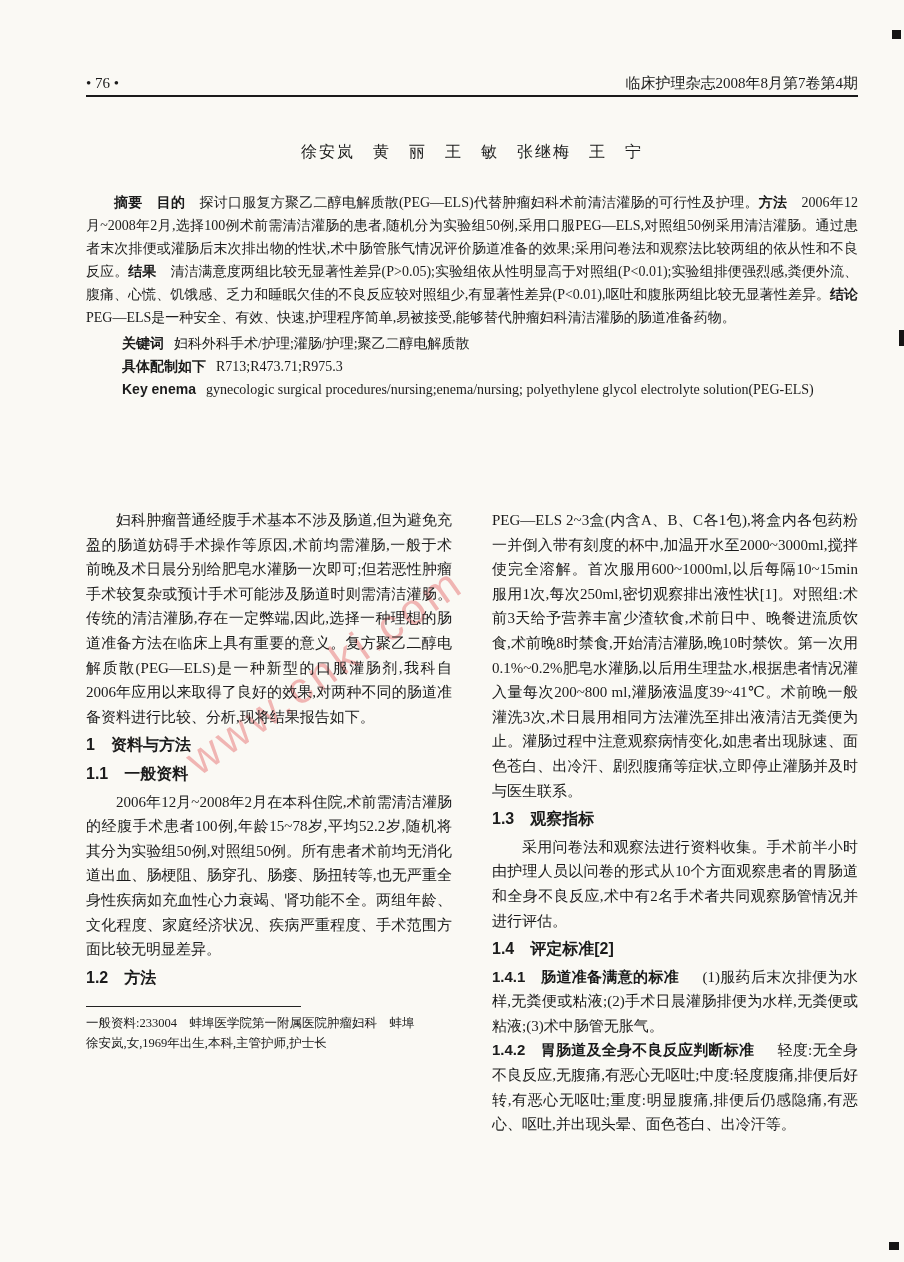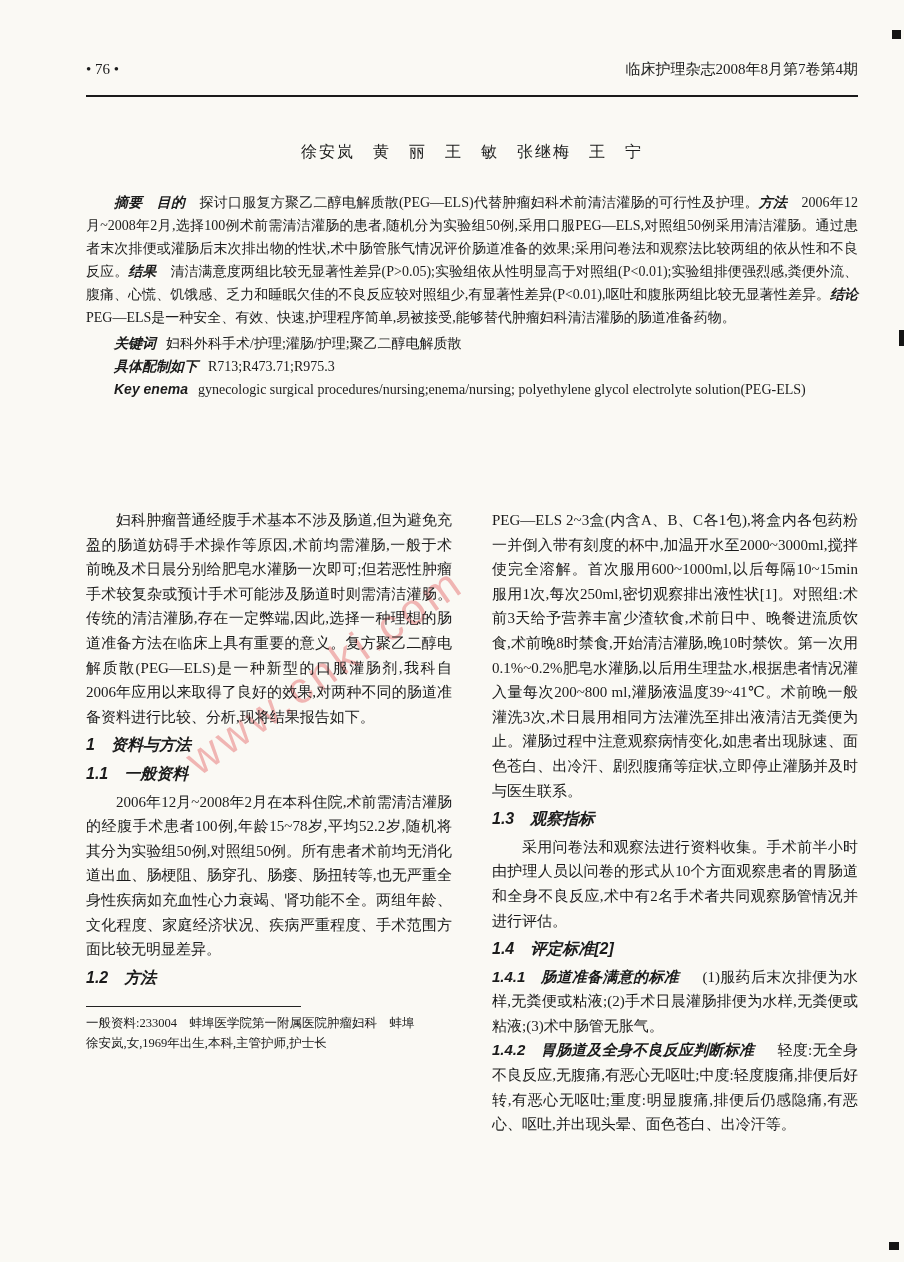--- a/index.html
+++ b/index.html
@@ -7,46 +7,45 @@
   body {
     position:relative;
     background:#faf9f4;
     color:#1b1b1b;
     font-family:"Liberation Serif","DejaVu Serif",serif;
     overflow:hidden;
   }
   .b, .heading, .label {
     font-family:"Liberation Sans","DejaVu Sans",sans-serif;
     font-weight:bold;
-    font-style:italic;
   }
   
   .header {
-    position:absolute; top:60px; left:86px; width:772px;
+    position:absolute; top:74px; left:86px; width:772px;
     display:flex; justify-content:space-between; align-items:baseline;
     font-size:15px;
   }
   .header-rule {
     position:absolute; top:95px; left:86px; width:772px;
     border-top:2px solid #1a1a1a;
   }
   
   .front { position:absolute; top:142px; left:86px; width:772px; text-align:center; }
   .title {
     font-size:27px; letter-spacing:3px;
     font-family:"Liberation Sans","DejaVu Sans",sans-serif; font-weight:bold;
     margin-bottom:32px;
   }
   .authors { font-size:16px; letter-spacing:2px; margin-bottom:28px;text-align:center; }
   .abstract {
     text-align:justify; font-size:14px; line-height:23px; text-indent:2em;
   }
   .meta-rows { text-align:justify; font-size:14px; line-height:23px; margin-top:3px; }
   .meta-row { padding-left:2em; }
-  .meta-row .label { margin-right:10px; }
+  .meta-row .label { margin-right:10px;margin-left:8px; }
   
   .columns {
     position:absolute; top:508px; left:86px; width:772px;
     display:flex; gap:40px;
   }
   .col { width:370px; font-size:15px; line-height:24.6px; text-align:justify; }
   .block.paragraph { text-indent:2em; }
   .block.flush { text-indent:0; }
   .block.heading {
     font-size:16px; margin:4px 0 3px 0; text-indent:0;

